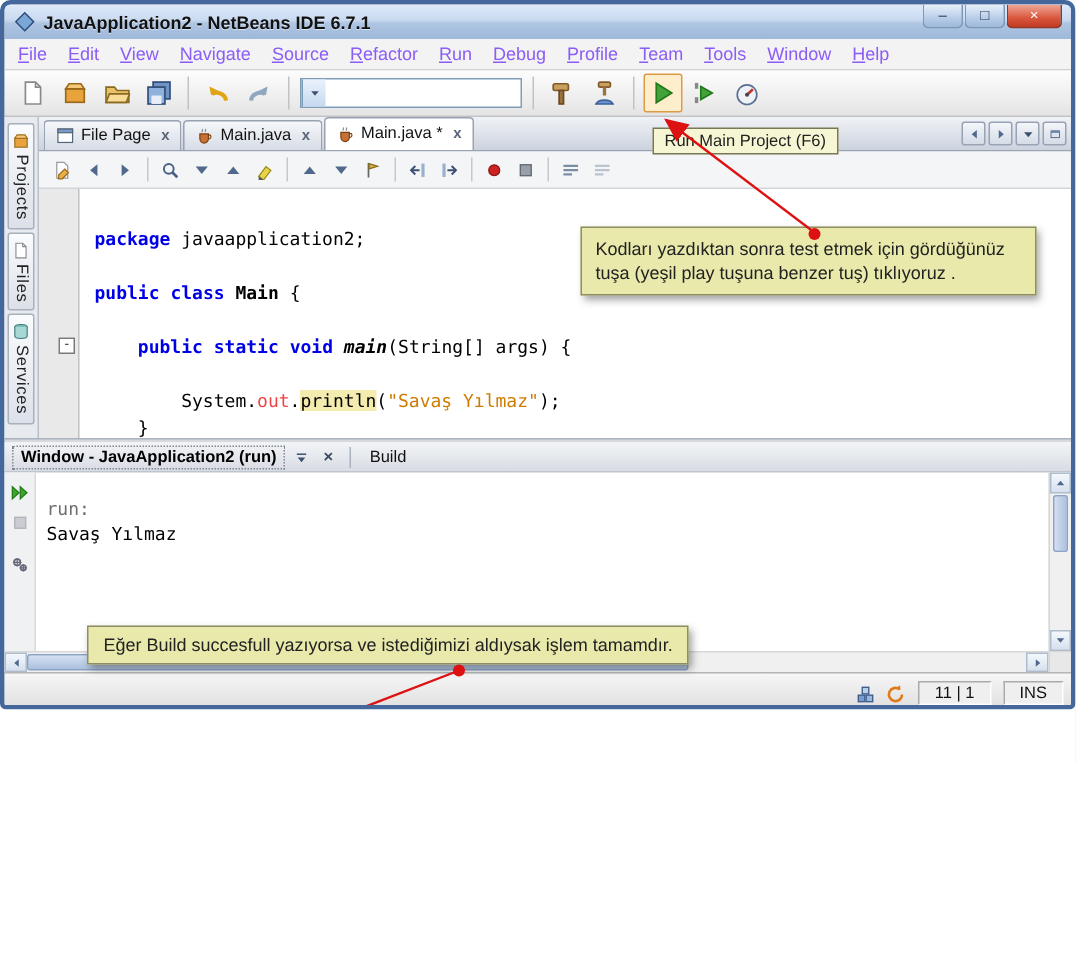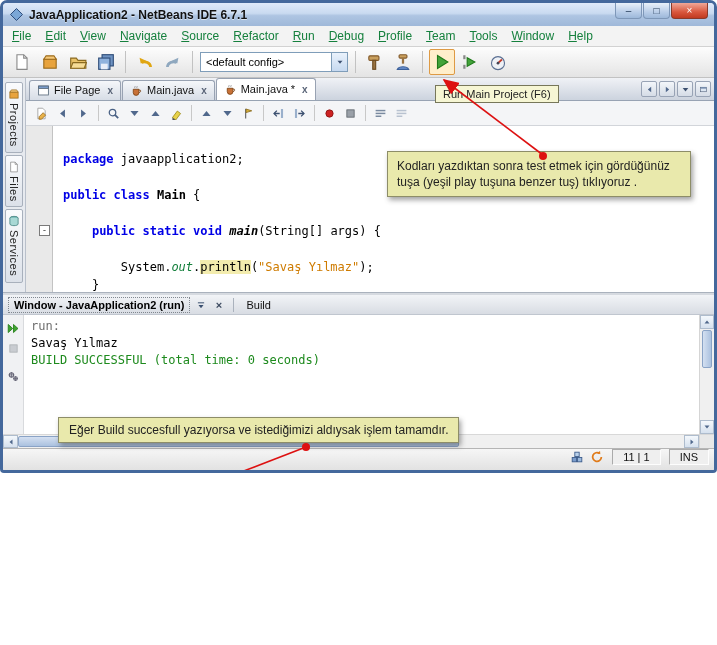--- a/index.html
+++ b/index.html
@@ -11,21 +11,21 @@
     background:linear-gradient(180deg,#dfeafa 0%,#c9daf0 45%,#aec5e2 55%,#9fb8d9 100%)}
   .title-icon svg{width:15px;height:15px;display:block}
   .title-text{font-size:12px;font-weight:bold;color:#111;text-shadow:0 1px 0 rgba(255,255,255,.55)}
   .win-controls{margin-left:auto;display:flex;align-self:flex-start;padding-right:6px;gap:1px}
   .wbtn{width:27px;height:16px;border:1px solid #7e97b8;border-top:none;border-radius:0 0 4px 4px;
     display:flex;align-items:center;justify-content:center;font-size:10px;color:#1d3least;
     color:#233a56;background:linear-gradient(180deg,#e9f1fa,#b9cde8 60%,#9db8da);cursor:default}
   .wbtn.close{width:37px;color:#fff;background:linear-gradient(180deg,#f0a898,#d9573d 60%,#c03a20);border-color:#8a3a2a}
   
   .menubar{height:21px;background:#f3f3f3;border-bottom:1px solid #d2d2d2;display:flex;align-items:center;padding:0 2px}
-  .menu-item{display:inline-block;font-size:12px;color:#15803d;padding:2px 7px;cursor:default}
+  .menu-item{display:inline-block;font-size:12px;color:#8b5cf6;padding:2px 7px;cursor:default}
   .menu-item::first-letter{text-decoration:underline}
   
   .toolbar{height:31px;background:linear-gradient(180deg,#fdfdfd,#e4e4e4);border-bottom:1px solid #c2c2c2;
     display:flex;align-items:center;padding:0 5px}
   .tb-group{display:flex;align-items:center}
   .tb-btn{width:26px;height:26px;margin:0 1px;border:1px solid transparent;border-radius:2px;
     display:flex;align-items:center;justify-content:center;cursor:default}
   .tb-btn svg{width:18px;height:18px;display:block}
   .tb-btn.hl{border-color:#de9a44;background:#ffeecb}
   .tb-sep{width:1px;height:22px;background:#c2c2c2;margin:0 5px}
@@ -76,21 +76,21 @@
   .gutter-line{height:18px;position:relative}
   .fold-box{position:absolute;right:2px;top:3px;width:11px;height:11px;border:1px solid #7a7a7a;background:#fff;
     font:9px/9px "DejaVu Sans Mono",monospace;text-align:center;color:#333}
   .code{flex:1;min-width:0;font-family:"DejaVu Sans Mono",monospace;font-size:12px;line-height:18px;
     padding-top:6px;white-space:pre;overflow:hidden}
   .code-line{height:18px;padding-left:10px}
   .code-line.current{background:#dce4f4}
   .tk-kw{color:#0000e6;font-weight:bold}
   .tk-cls{color:#000;font-weight:bold}
   .tk-mth{color:#000;font-weight:bold;font-style:italic}
-  .tk-fld{color:#15803d;font-style:italic}
+  .tk-fld{color:#ef4444;}
   .tk-occ{background:#f3ecae}
   .tk-str{color:#ce7b00}
   .tk-p{color:#000}
   
   .splitter{height:3px;background:#d6dae0;border-top:1px solid #aab2bd;cursor:row-resize}
   
   .output{height:153px;display:flex;flex-direction:column;background:#fff}
   .out-header{height:20px;background:linear-gradient(180deg,#f2f4f7,#d8dce3);border-bottom:1px solid #c0c6cf;
     display:flex;align-items:center;padding:0 5px;font-size:11px}
   .out-tab-label{font-weight:bold;border:1px dotted #80878f;padding:1px 5px;color:#000}
@@ -100,39 +100,39 @@
   .out-vsep{width:1px;height:14px;background:#aab2bd;margin:0 7px}
   .out-tasks{color:#111;padding:1px 5px}
   .out-body{flex:1;min-height:0;display:flex}
   .out-strip{width:21px;background:#f0f1f3;border-right:1px solid #d8dadd;display:flex;flex-direction:column;
     align-items:center;padding-top:5px;gap:4px}
   .out-btn{width:16px;height:16px;display:flex;align-items:center;justify-content:center}
   .out-btn svg{width:13px;height:13px}
   .out-btn.dis{opacity:.45}
   .out-btn:nth-child(3){margin-top:8px}
   .out-content{flex:1;min-width:0;font-family:"DejaVu Sans Mono",monospace;font-size:12px;line-height:17px;
-    padding:3px 7px;white-space:pre;overflow:hidden}
+    padding:16px 7px;white-space:pre;overflow:hidden}
   .out-line.muted{color:#6e6e6e}
   .out-line.plain{color:#000}
   .out-line.success{color:#1d8a1d}
   
   .vscroll{width:15px;background:#f0f0f0;border-left:1px solid #d5d5d5;display:flex;flex-direction:column}
   .sc-btn{height:14px;display:flex;align-items:center;justify-content:center;border:1px solid #aebccd;
     background:linear-gradient(180deg,#f4f8fc,#d6e1ee)}
   .sc-btn svg{width:8px;height:8px}
   .v-thumb{height:38px;margin:1px 2px;background:linear-gradient(90deg,#d4e0f1,#abc1df);border:1px solid #8aa3c6;border-radius:2px}
   .v-track{flex:1}
   .hscroll{height:14px;background:#f0f0f0;border-top:1px solid #d8d8d8;display:flex}
   .sc-btn.h{width:15px;height:100%}
   .h-thumb{width:62%;margin:1px 0;background:linear-gradient(180deg,#d4e0f1,#abc1df);border:1px solid #8aa3c6;border-radius:2px}
   .h-track{flex:1}
   .h-corner{width:15px;background:#e8e8e8;border-left:1px solid #d5d5d5}
   
   .statusbar{height:22px;background:linear-gradient(180deg,#f6f6f6,#e2e2e2);border-top:1px solid #b5b5b5;
-    display:flex;align-items:flex-start;justify-content:flex-end;padding:0 5px;font-size:11px;color:#111;gap:5px}
+    display:flex;align-items:flex-end;justify-content:flex-end;padding:0 5px;font-size:11px;color:#111;gap:5px}
   .sb-icon{width:15px;height:15px;display:flex;align-items:center;justify-content:center}
   .sb-icon svg{width:14px;height:14px}
   .sb-cell{padding:1px 10px;border:1px solid;border-color:#ababab #fdfdfd #fdfdfd #ababab;margin-left:3px;background:#efefef}
   
   .note{position:absolute;z-index:55;background:#e9e9ac;border:1px solid #8d8d68;color:#222;font-size:12px;
     line-height:16px;padding:6px 9px;box-shadow:2px 3px 5px rgba(50,50,50,.45)}
   .note1{left:384px;top:148px;width:304px}
   .note2{left:55px;top:414px;white-space:nowrap;padding:4px 10px}
   .nb-tooltip{position:absolute;z-index:60;left:432px;top:82px;background:#f6f6d4;border:1px solid #77775a;
     padding:2px 7px;font-size:11px;color:#222;white-space:nowrap}
@@ -360,21 +360,20 @@
           </svg>
         </div>
         <div class="tb-btn">
           <svg viewBox="0 0 16 16">
             <use href="#i-redo"></use>
           </svg>
         </div>
       </span>
     <span class="tb-sep"></span>
     <div class="combo">
-      <span class="combo-text">&lt;default config&gt;</span>
       <span class="combo-btn">
           <svg viewBox="0 0 16 16">
             <use href="#i-caret"></use>
           </svg>
         </span>
     </div>
     <span class="tb-sep"></span>
     <span class="tb-group" id="tb-build">
         <div class="tb-btn">
           <svg viewBox="0 0 16 16">
@@ -616,21 +615,21 @@
             <svg viewBox="0 0 16 16">
               <use href="#i-stopsq"></use>
             </svg>
           </div>
           <div class="out-btn">
             <svg viewBox="0 0 16 16">
               <use href="#i-gears"></use>
             </svg>
           </div>
         </div>
-      <div class="out-content" id="out-content"><div class="out-line muted">run:</div><div class="out-line plain">Savaş Yılmaz</div><div class="out-line success">BUILD SUCCESSFUL (total time: 0 seconds)</div></div>
+      <div class="out-content" id="out-content"><div class="out-line muted">run:</div><div class="out-line plain">Savaş Yılmaz</div></div>
       <div class="vscroll">
         <span class="sc-btn">
             <svg viewBox="0 0 16 16">
               <use href="#i-tri-u"></use>
             </svg>
           </span>
         <div class="v-thumb"></div>
         <div class="v-track"></div>
         <span class="sc-btn">
             <svg viewBox="0 0 16 16">

